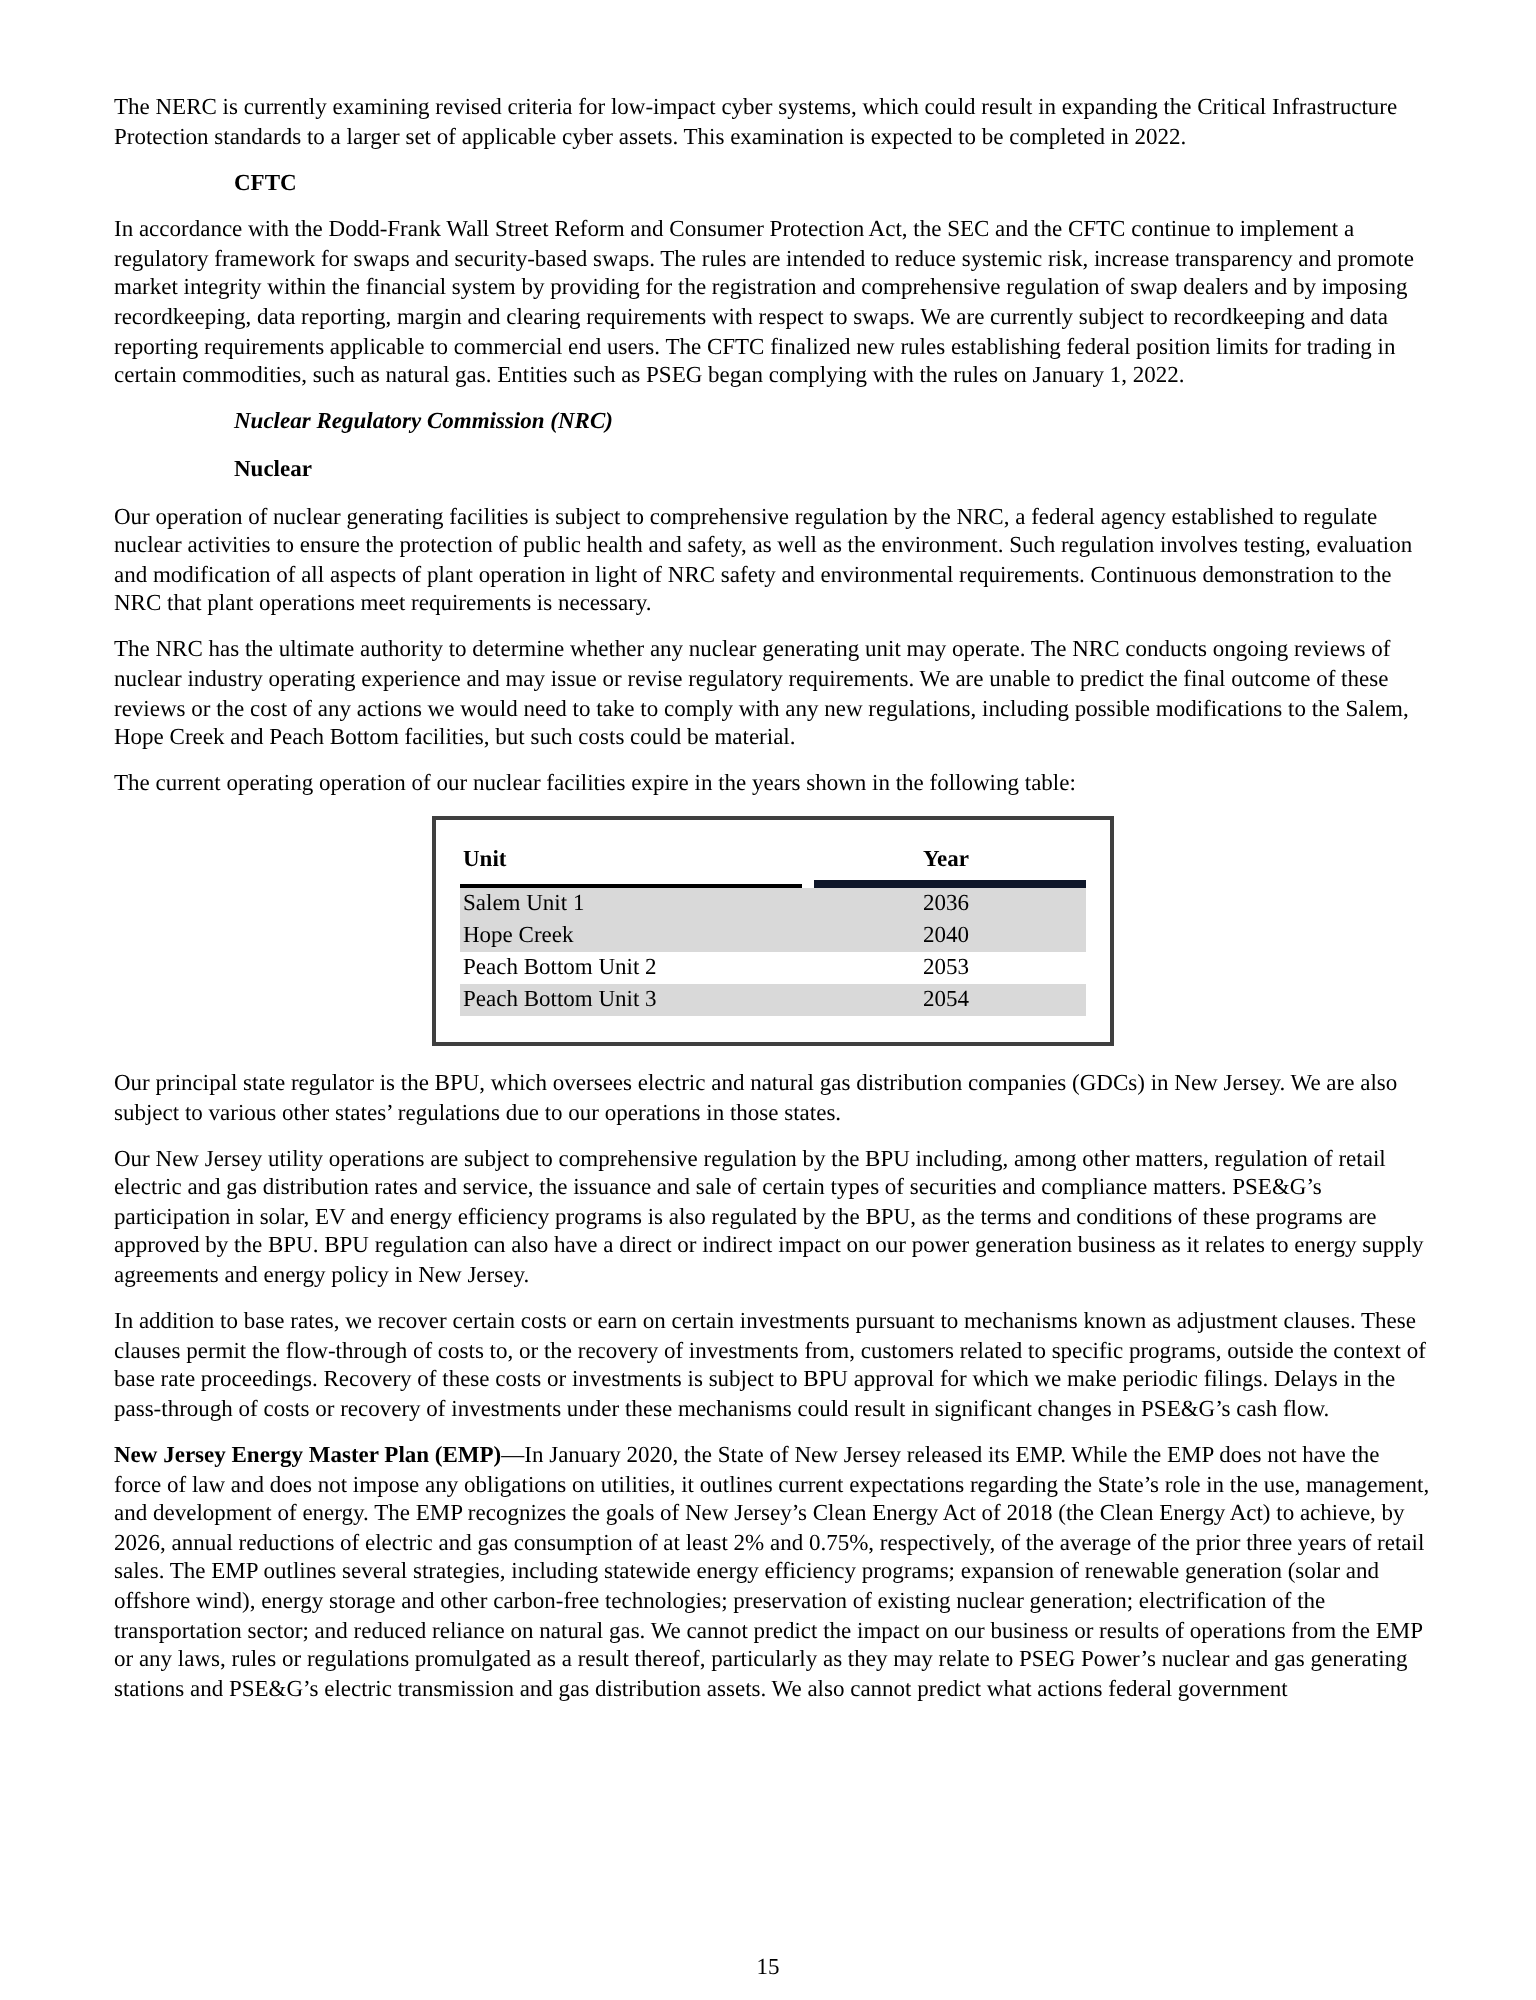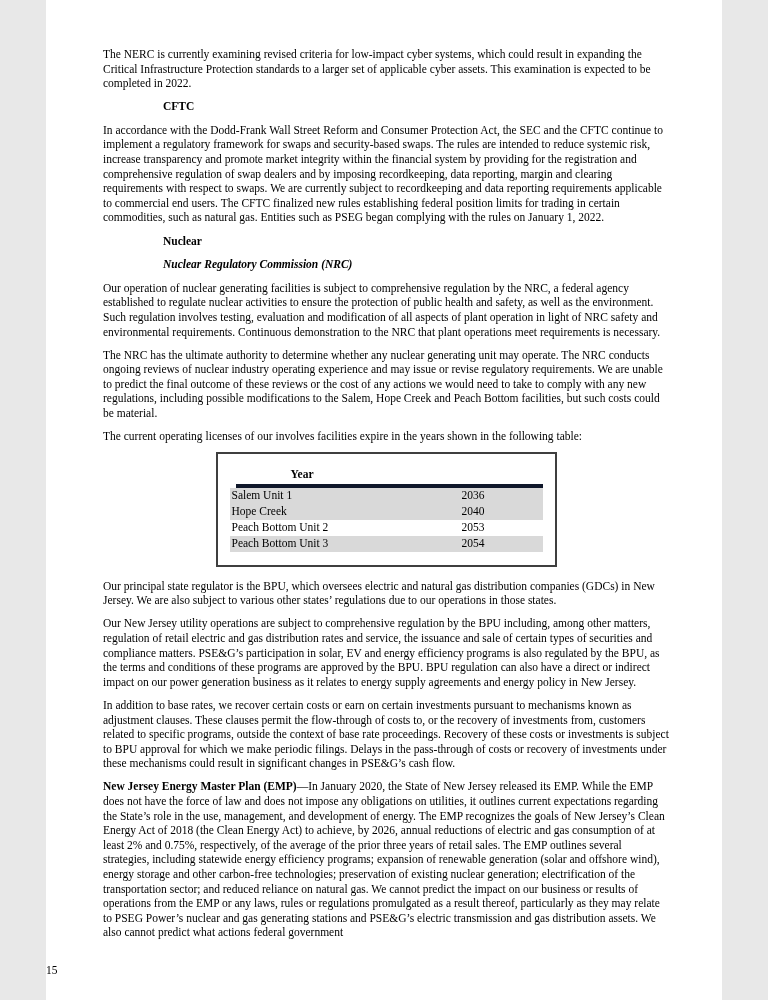--- a/index.html
+++ b/index.html
@@ -1,18 +1,18 @@
 <!DOCTYPE html>
 <html><head>
 <meta charset="utf-8">
 <style>
   html, body { margin: 0; padding: 0; background: #e8e8e8; }
   .page {
     position: relative;
-    width: 676px;
+    width: 768px;
     height: 1000px;
     margin: 0 auto;
     background: #ffffff;
     box-sizing: border-box;
     padding: 47px 53px 0 57px;
     font-family: "Liberation Serif", "DejaVu Serif", serif;
     font-size: 11.5px;
     line-height: 14.6px;
     color: #000000;
     overflow: hidden;
@@ -55,46 +55,48 @@
     padding: 0 0 2px 55px;
   }
   .t-row { display: flex; height: 16px; align-items: center; }
   .t-row.shade { background: #d9d9d9; }
   .td-unit { box-sizing: border-box; width: 177px; padding-left: 2px; }
   .td-year { box-sizing: border-box; flex: 1; padding-left: 55px; }
 
   .page-number {
     position: absolute;
     left: 0; right: 0;
-    bottom: 22px;
+    bottom: 8px;
+    text-align: center;
   }
 </style>
 </head>
 <body>
 
 <div class="page">
 
   <p>The NERC is currently examining revised criteria for low-impact cyber systems, which could result in expanding the Critical Infrastructure Protection standards to a larger set of applicable cyber assets. This examination is expected to be completed in 2022.</p>
 
   <div class="h-sub">CFTC</div>
 
   <p>In accordance with the Dodd-Frank Wall Street Reform and Consumer Protection Act, the SEC and the CFTC continue to implement a regulatory framework for swaps and security-based swaps. The rules are intended to reduce systemic risk, increase transparency and promote market integrity within the financial system by providing for the registration and comprehensive regulation of swap dealers and by imposing recordkeeping, data reporting, margin and clearing requirements with respect to swaps. We are currently subject to recordkeeping and data reporting requirements applicable to commercial end users. The CFTC finalized new rules establishing federal position limits for trading in certain commodities, such as natural gas. Entities such as PSEG began complying with the rules on January 1, 2022.</p>
 
+  <div class="h-sub italic">Nuclear Regulatory Commission (NRC)</div>
+
   <div class="h-sub">Nuclear</div>
-
-  <div class="h-sub italic">Nuclear Regulatory Commission (NRC)</div>
 
   <p>Our operation of nuclear generating facilities is subject to comprehensive regulation by the NRC, a federal agency established to regulate nuclear activities to ensure the protection of public health and safety, as well as the environment. Such regulation involves testing, evaluation and modification of all aspects of plant operation in light of NRC safety and environmental requirements. Continuous demonstration to the NRC that plant operations meet requirements is necessary.</p>
 
   <p>The NRC has the ultimate authority to determine whether any nuclear generating unit may operate. The NRC conducts ongoing reviews of nuclear industry operating experience and may issue or revise regulatory requirements. We are unable to predict the final outcome of these reviews or the cost of any actions we would need to take to comply with any new regulations, including possible modifications to the Salem, Hope Creek and Peach Bottom facilities, but such costs could be material.</p>
 
-  <p>The current operating licenses of our involves facilities expire in the years shown in the following table:</p>
+  <p>The current operating operation of our nuclear facilities expire in the years shown in the following table:</p>
 
   <div class="nuc-table">
     <div class="t-head">
+      <div class="th-unit">Unit</div>
       <div class="th-gap"></div>
       <div class="th-year">Year</div>
     </div>
     <div class="t-row shade">
       <div class="td-unit">Salem Unit 1</div>
       <div class="td-year">2036</div>
     </div>
     <div class="t-row shade">
       <div class="td-unit">Hope Creek</div>
       <div class="td-year">2040</div>

